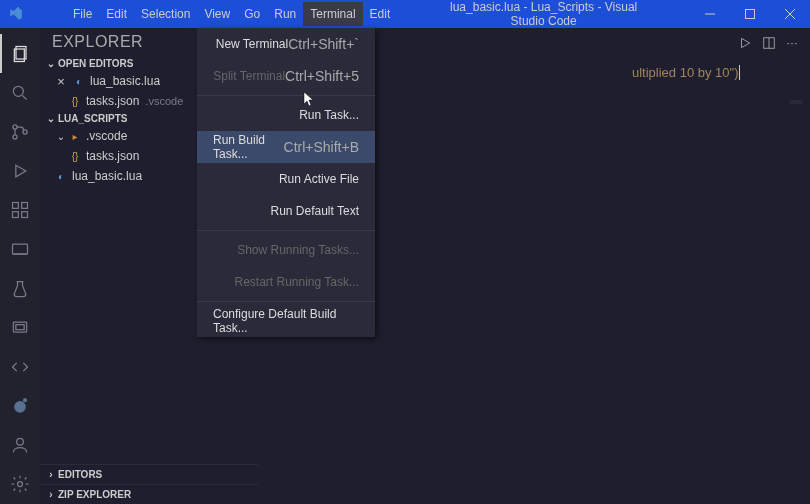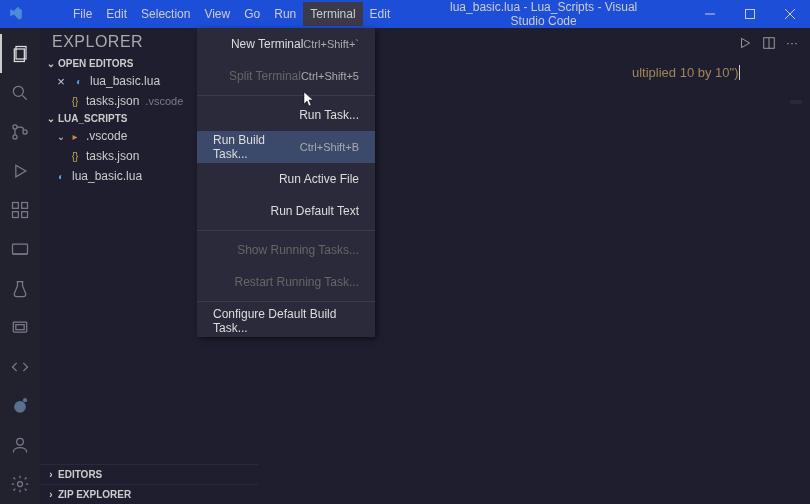--- a/index.html
+++ b/index.html
@@ -41,21 +41,21 @@
   .ed-content { position: relative; padding: 10px 0 0 0; }
   .code-text { position: absolute; left: 374px; top: 5px; font-family: Consolas, monospace; font-size: 13px; color: #ccc; }
   .code-text .str { color: #a3855a; }
   .cursor { border-right: 1px solid #ccc; }
   
   .dropdown { position: absolute; left: 197px; top: 28px; width: 178px; background: #2a2a3a; box-shadow: 2px 2px 6px rgba(0,0,0,0.5); z-index: 100; }
   .dd-item { display: flex; justify-content: flex-end; align-items: center; padding: 16px 16px; font-size: 12px; color: #ddd; height: 22px; }
   .dd-item.hover { background: #3b4a6a; }
   .dd-item.disabled { color: #666; }
   .dd-sep { height: 1px; background: #3a3a4a; margin: 3px 0; }
-  .dd-shortcut { color: #aaa; font-size: 11px; }
+  .dd-shortcut { color: #aaa; font-size: 14px; }
   .pointer-cursor { position: absolute; left: 299px; top: 91px; z-index: 200; font-size: 14px; color: #fff; }
   .minimap-dot { position: absolute; right: 8px; top: 40px; width: 12px; height: 4px; background: rgba(255,255,255,0.05); }
 </style>
 </head>
 <body>
 
 <div class="title-bar">
   <div class="vs-logo">
     <svg width="14" height="14" viewBox="0 0 24 24">
         <path fill="#4a8cd6" d="M17 2l5 3v14l-5 3-9-9-5 3-1-1V5l1-1 5 3 9-9z"></path>

